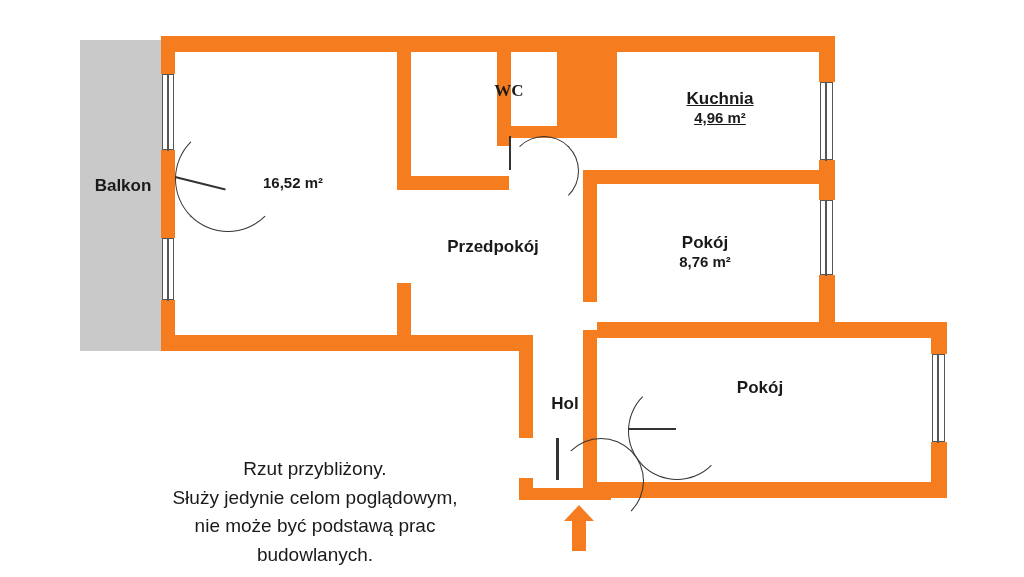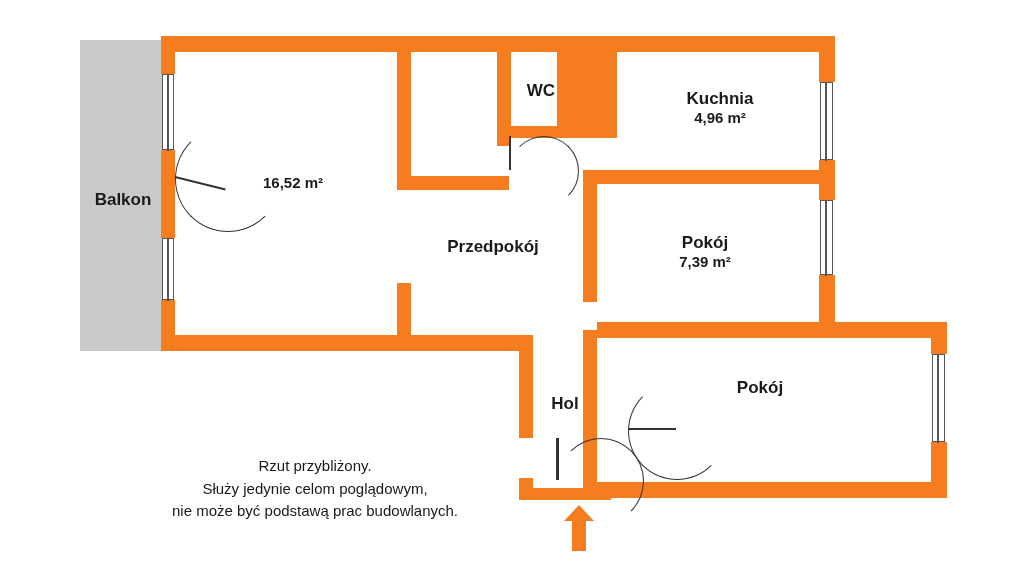--- a/index.html
+++ b/index.html
@@ -61,21 +61,21 @@
     border: 1.4px solid #333333;
     border-radius: 50%;
     background: transparent;
   }
   .door-leaf {
     position: absolute;
     background: #333333;
   }
   .disclaimer {
     position: absolute;
-    font-size: 15px;
+    font-size: 19px;
     color: #1a1a1a;
     line-height: 1.5;
     text-align: center;
     white-space: pre-line;
   }
   .entry-arrow {
     position: absolute;
   }
 </style>
 </head>
@@ -149,45 +149,45 @@
   <div class="door-leaf" style="left:628px; top:428px; width:48px; height:2px;"></div>
   <div class="door-arc" style="left:628px; top:382px; width:96px; height:96px; border-color:transparent; border-bottom-color:#333333; border-left-color:#333333;"></div>
 
   <div class="door-leaf" style="left:556px; top:438px; width:3px; height:42px;"></div>
   <div class="door-arc" style="left:558px; top:438px; width:84px; height:84px; border-color:transparent; border-top-color:#333333; border-right-color:#333333;"></div>
 
   <svg class="entry-arrow" style="left:563px; top:505px;" width="32" height="46" viewBox="0 0 32 46">
     <polygon points="16,0 31,16 23,16 23,46 9,46 9,16 1,16" fill="#F57C1F"></polygon>
   </svg>
 
-  <div class="label single" style="left:63px; top:189px; width:120px;">
+  <div class="label single" style="left:63px; top:175px; width:120px;">
     <span class="name">Balkon</span>
   </div>
 
   <div class="label" style="left:223px; top:174px; width:140px;">
     <span class="area">16,52 m²</span>
   </div>
 
 
-  <div class="label single" style="left:496px; top:80px; width:90px;">
+  <div class="label single" style="left:464px; top:80px; width:90px;font-family:Liberation Serif, serif;">
     <span class="name">WC</span>
   </div>
 
-  <div class="label" style="left:650px; top:88px; width:140px;">
+  <div class="label" style="left:650px; top:88px; width:140px;text-decoration:underline;">
     <span class="name">Kuchnia</span>
     <span class="area">4,96 m²</span>
   </div>
 
   <div class="label single" style="left:423px; top:236px; width:140px;">
     <span class="name">Przedpokój</span>
   </div>
 
   <div class="label" style="left:635px; top:232px; width:140px;">
     <span class="name">Pokój</span>
-    <span class="area">7,39 m²</span>
+    <span class="area">8,76 m²</span>
   </div>
 
   <div class="label" style="left:690px; top:377px; width:140px;">
     <span class="name">Pokój</span>
   </div>
 
   <div class="label single" style="left:520px; top:393px; width:90px;">
     <span class="name">Hol</span>
   </div>
 

